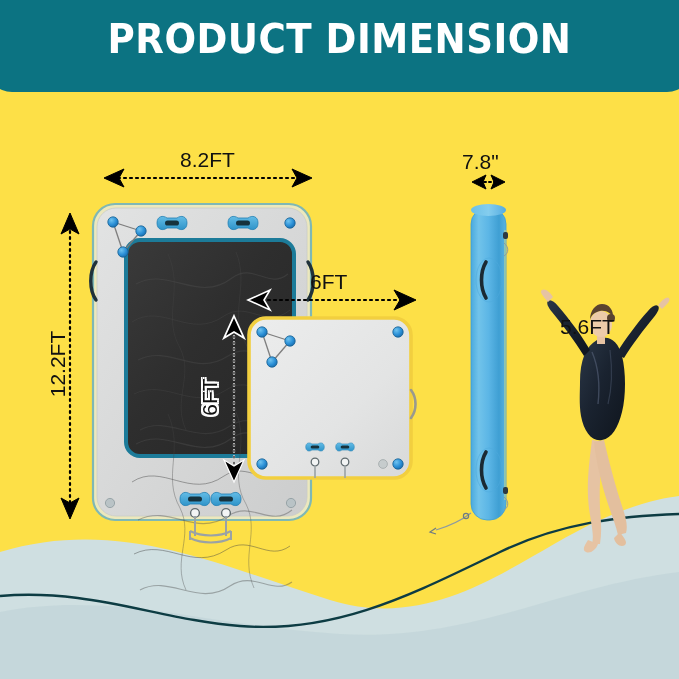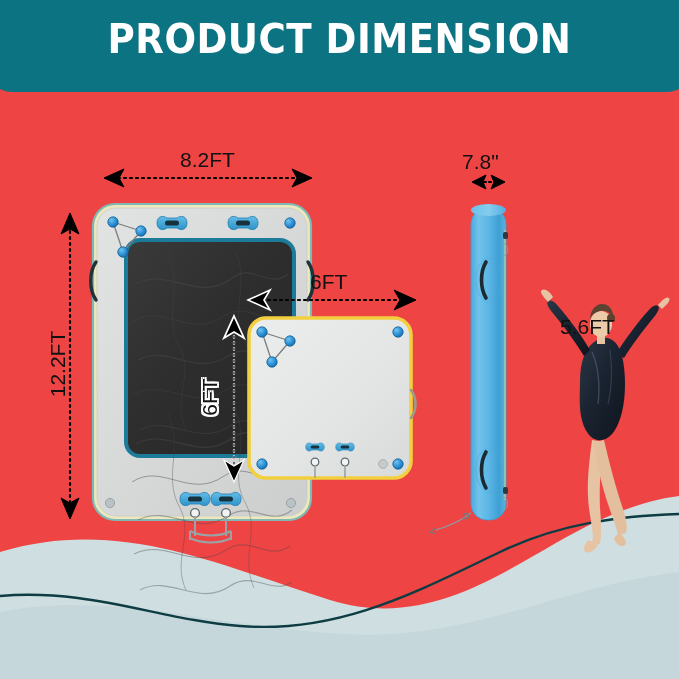--- a/index.html
+++ b/index.html
@@ -4,21 +4,21 @@
 <style>
   html, body {
     margin: 0;
     padding: 0;
     background: #ffffff;
   }
   #page {
     position: relative;
     width: 679px;
     height: 679px;
-    background: #ef4444;
+    background: #fde047;
     overflow: hidden;
     font-family: "Liberation Sans", sans-serif;
   }
 
   
   .header-band {
     position: absolute;
     left: -14px;
     top: -24px;
     width: 707px;

